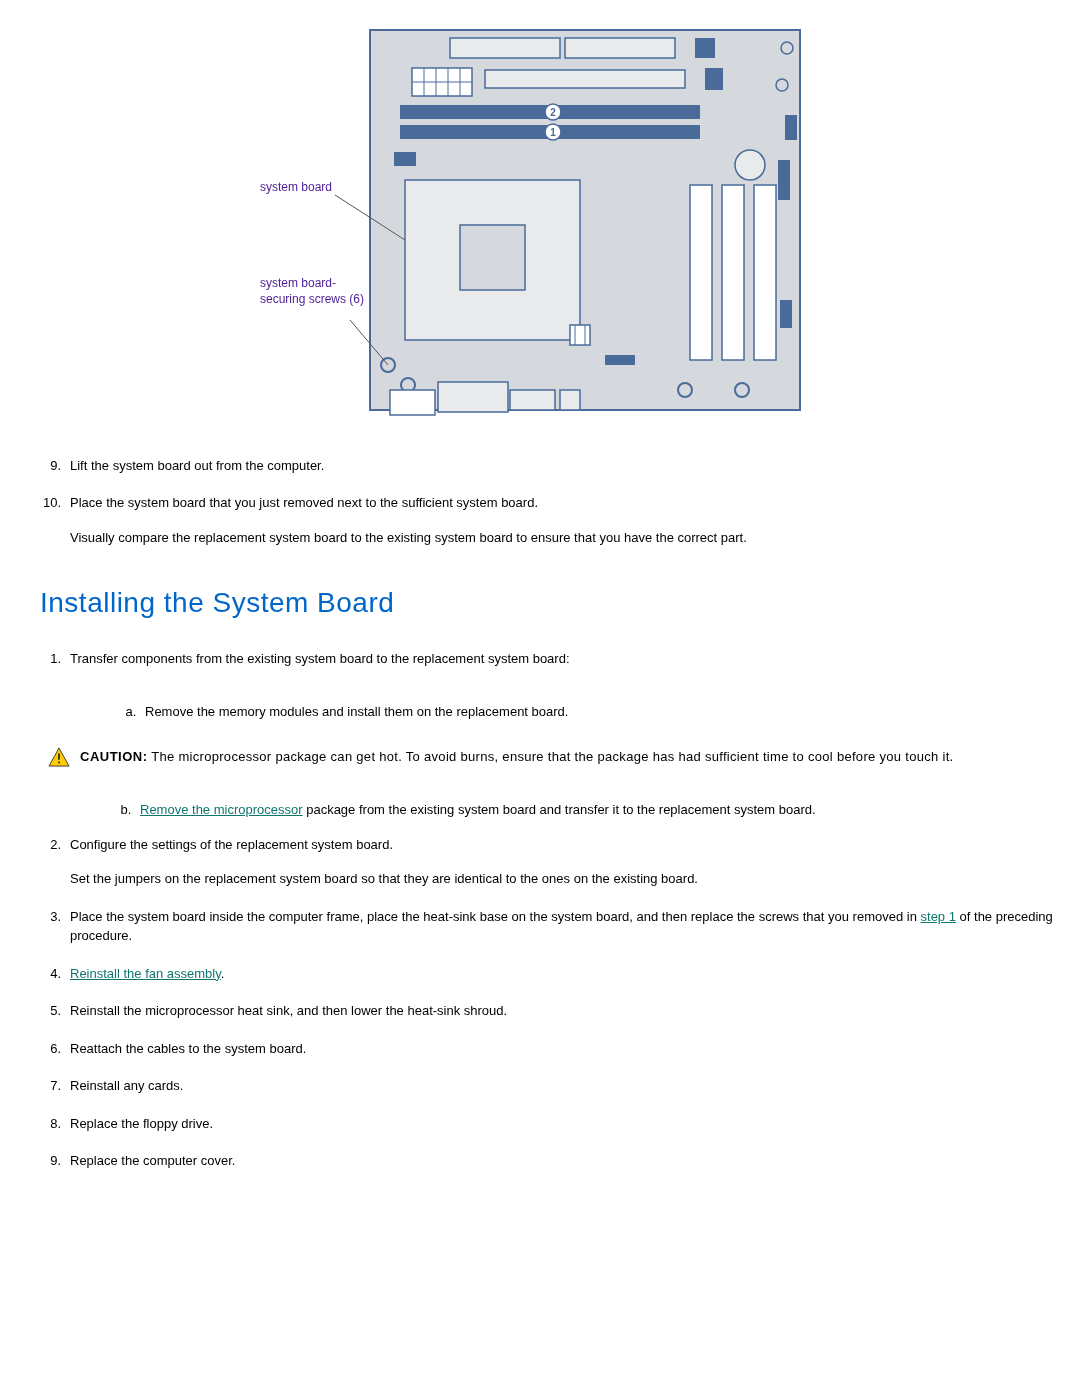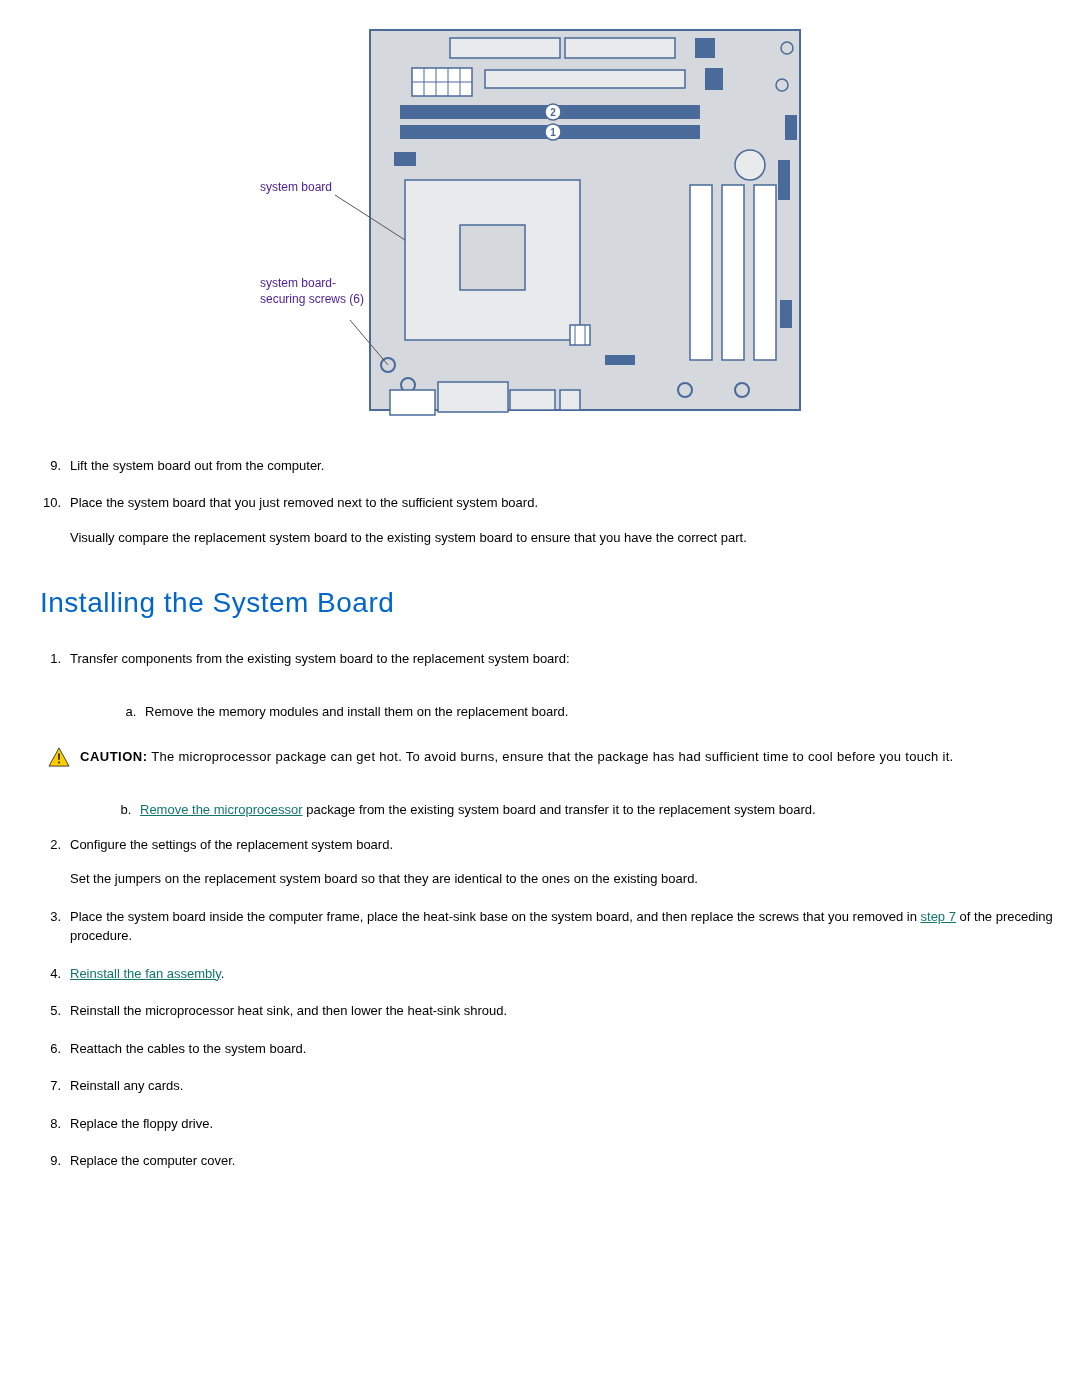--- a/index.html
+++ b/index.html
@@ -219,21 +219,21 @@
     <a href="#" class="doclink">Remove the microprocessor</a><span> package from the existing system board and transfer it to the replacement system board.</span>
   </li>
 </ol>
 
 <ol class="inner" style="counter-reset: item2 1;">
   <li>
     <span>Configure the settings of the replacement system board.</span>
     <p class="step-text">Set the jumpers on the replacement system board so that they are identical to the ones on the existing board.</p>
   </li>
   <li>
-    <span>Place the system board inside the computer frame, place the heat-sink base on the system board, and then replace the screws that you removed in </span><a href="#" class="doclink">step 7</a><span> of the preceding procedure.</span>
+    <span>Place the system board inside the computer frame, place the heat-sink base on the system board, and then replace the screws that you removed in </span><a href="#" class="doclink">step 1</a><span> of the preceding procedure.</span>
   </li>
   <li>
     <a href="#" class="doclink">Reinstall the fan assembly</a><span>.</span>
   </li>
   <li><span>Reinstall the microprocessor heat sink, and then lower the heat-sink shroud.</span></li>
   <li><span>Reattach the cables to the system board.</span></li>
   <li><span>Reinstall any cards.</span></li>
   <li><span>Replace the floppy drive.</span></li>
   <li><span>Replace the computer cover.</span></li>
 </ol>

